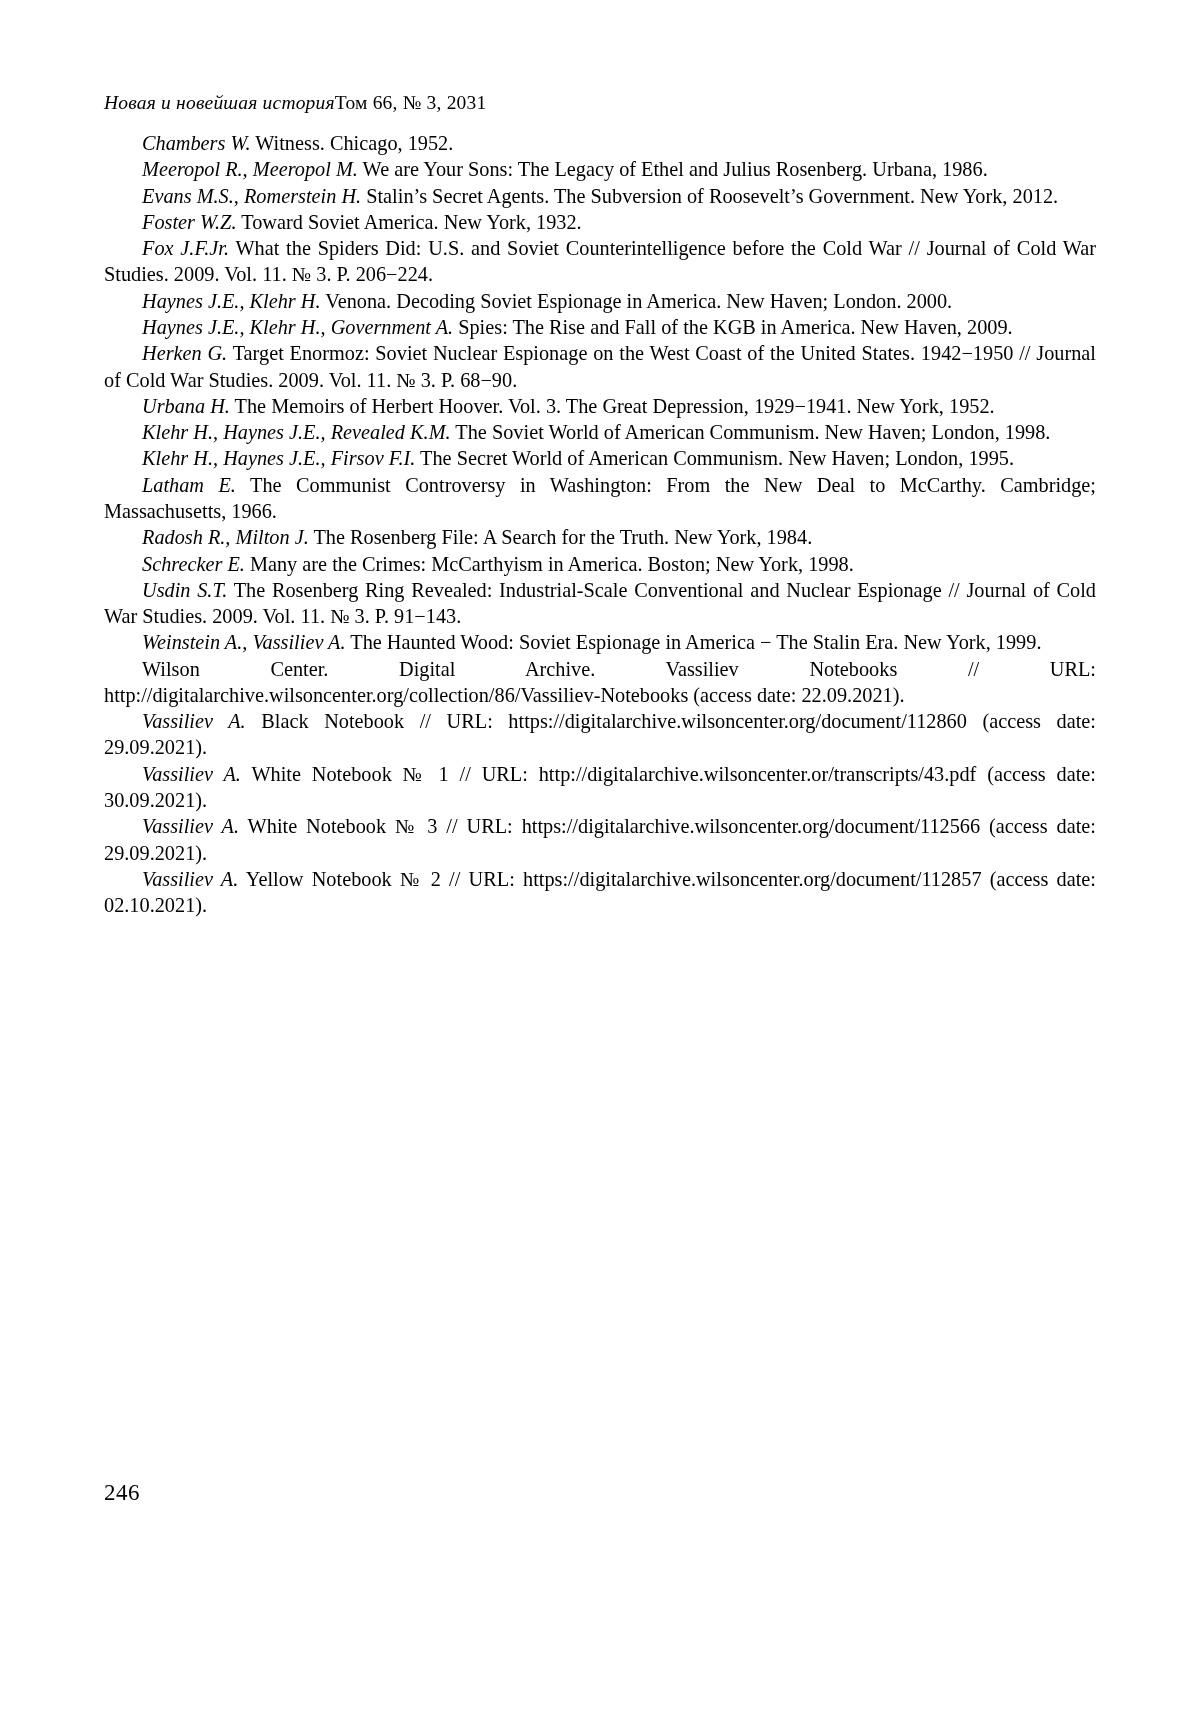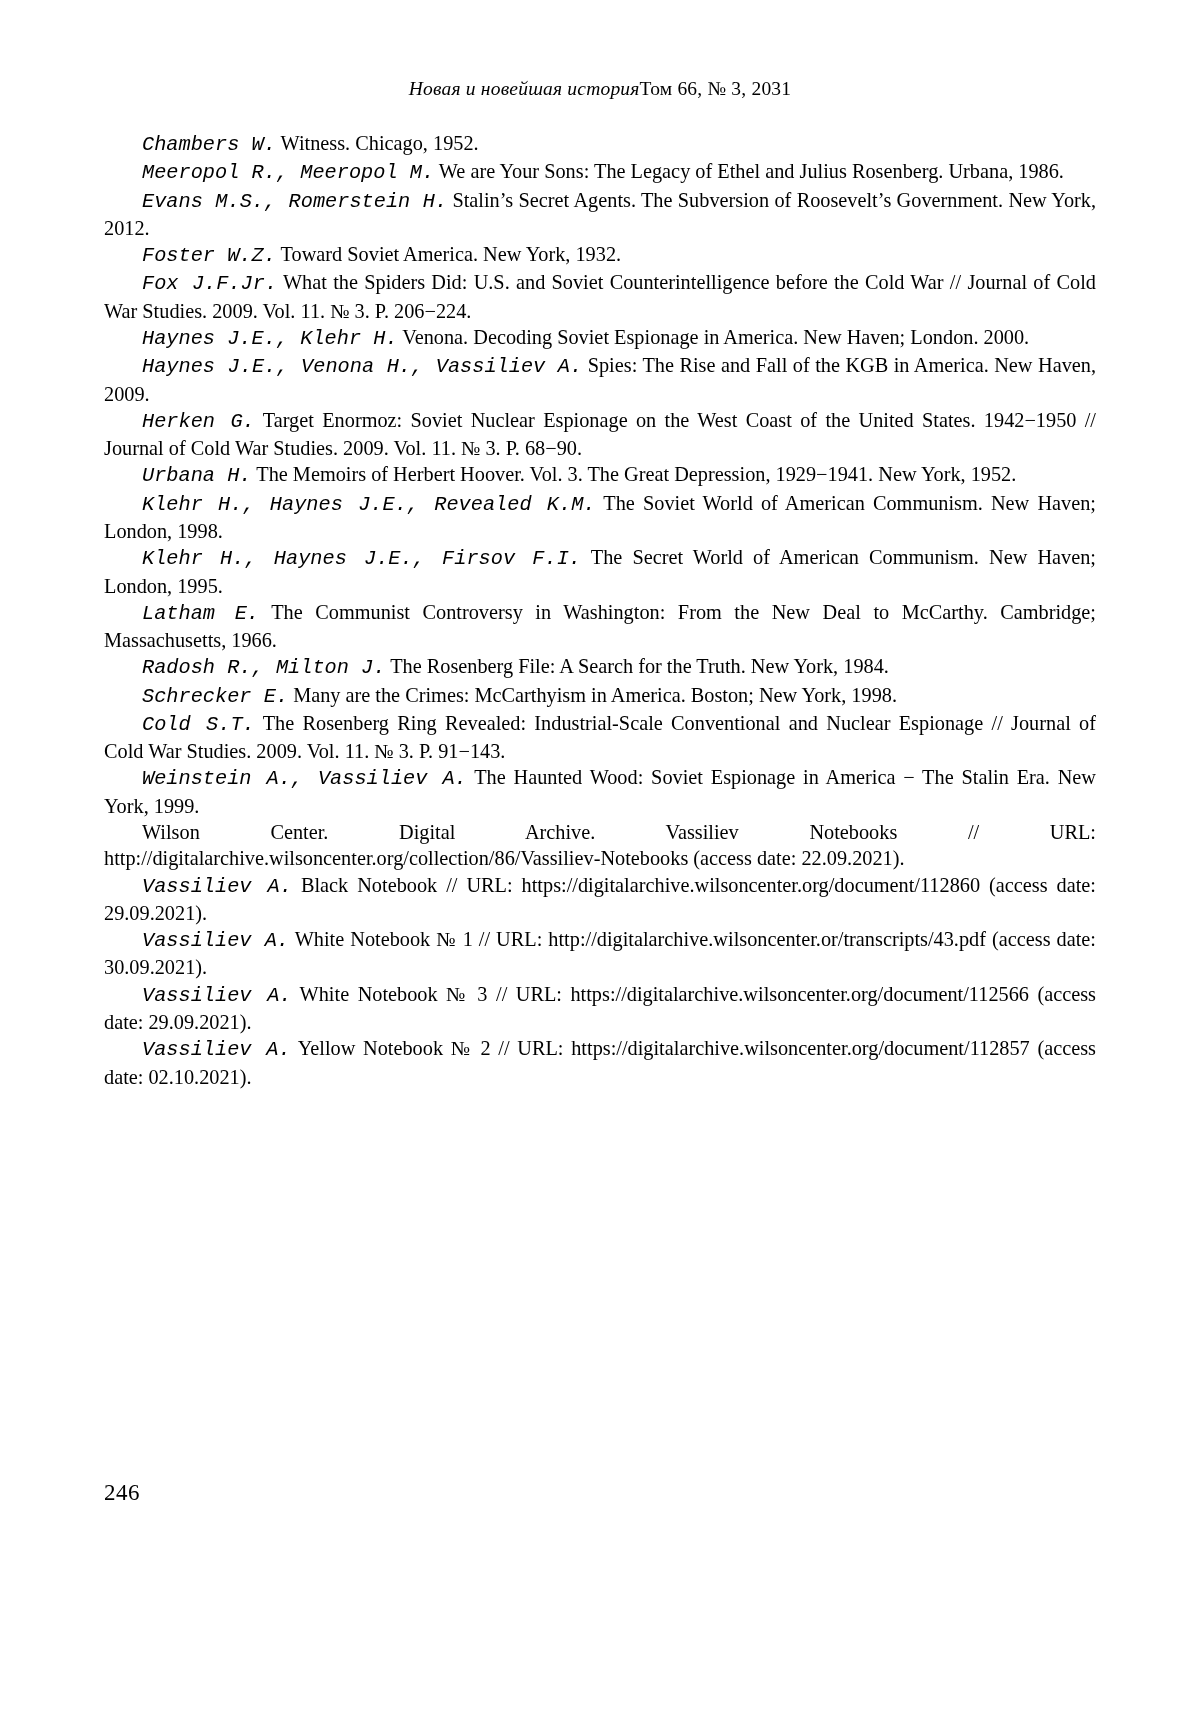--- a/index.html
+++ b/index.html
@@ -16,25 +16,25 @@
   }
   .page {
     position: relative;
     width: 1200px;
     height: 1719px;
     box-sizing: border-box;
     padding: 0;
   }
   .running-head {
     position: absolute;
-    top: 78px;
+    top: 92px;
     left: 104px;
     right: 104px;
     display: flex;
-    justify-content: center;
+    justify-content: flex-start;
     align-items: baseline;
     font-size: 19.5px;
   }
   .running-head .journal {
     font-style: italic;
     letter-spacing: 0.2px;
   }
   .running-head .issue {
     font-style: normal;
     letter-spacing: 0.2px;
@@ -48,21 +48,20 @@
   .ref {
     font-size: 20.3px;
     line-height: 1.295;
     text-align: justify;
     text-indent: 38px;
     margin: 0;
     hyphens: manual;
   }
   .ref i {
     font-style: italic;
-    font-family: Liberation Mono, monospace;
   }
   .folio {
     position: absolute;
     left: 104px;
     top: 1480px;
     font-size: 23px;
     letter-spacing: 0.5px;
   }
 </style>
 </head>
@@ -75,29 +74,29 @@
     <span class="issue">Том 66, № 3, 2031</span>
   </div>
 
   <div class="refs">
       <p class="ref"><i>Chambers W.</i> Witness. Chicago, 1952.</p>
       <p class="ref"><i>Meeropol R., Meeropol M.</i> We are Your Sons: The Legacy of Ethel and Julius Rosenberg. Urbana, 1986.</p>
       <p class="ref"><i>Evans M.S., Romerstein H.</i> Stalin’s Secret Agents. The Subversion of Roosevelt’s Government. New York, 2012.</p>
       <p class="ref"><i>Foster W.Z.</i> Toward Soviet America. New York, 1932.</p>
       <p class="ref"><i>Fox J.F.Jr.</i> What the Spiders Did: U.S. and Soviet Counterintelligence before the Cold War // Journal of Cold War Studies. 2009. Vol. 11. № 3. P. 206−224.</p>
       <p class="ref"><i>Haynes J.E., Klehr H.</i> Venona. Decoding Soviet Espionage in America. New Haven; London. 2000.</p>
-      <p class="ref"><i>Haynes J.E., Venona H., Vassiliev A.</i> Spies: The Rise and Fall of the KGB in America. New Haven, 2009.</p>
+      <p class="ref"><i>Haynes J.E., Klehr H., Government A.</i> Spies: The Rise and Fall of the KGB in America. New Haven, 2009.</p>
       <p class="ref"><i>Herken G.</i> Target Enormoz: Soviet Nuclear Espionage on the West Coast of the United States. 1942−1950 // Journal of Cold War Studies. 2009. Vol. 11. № 3. P. 68−90.</p>
       <p class="ref"><i>Urbana H.</i> The Memoirs of Herbert Hoover. Vol. 3. The Great Depression, 1929−1941. New York, 1952.</p>
       <p class="ref"><i>Klehr H., Haynes J.E., Revealed K.M.</i> The Soviet World of American Communism. New Haven; London, 1998.</p>
       <p class="ref"><i>Klehr H., Haynes J.E., Firsov F.I.</i> The Secret World of American Communism. New Haven; London, 1995.</p>
       <p class="ref"><i>Latham E.</i> The Communist Controversy in Washington: From the New Deal to McCarthy. Cambridge; Massachusetts, 1966.</p>
       <p class="ref"><i>Radosh R., Milton J.</i> The Rosenberg File: A Search for the Truth. New York, 1984.</p>
       <p class="ref"><i>Schrecker E.</i> Many are the Crimes: McCarthyism in America. Boston; New York, 1998.</p>
-      <p class="ref"><i>Cold S.T.</i> The Rosenberg Ring Revealed: Industrial-Scale Conventional and Nuclear Espionage // Journal of Cold War Studies. 2009. Vol. 11. № 3. P. 91−143.</p>
+      <p class="ref"><i>Usdin S.T.</i> The Rosenberg Ring Revealed: Industrial-Scale Conventional and Nuclear Espionage // Journal of Cold War Studies. 2009. Vol. 11. № 3. P. 91−143.</p>
       <p class="ref"><i>Weinstein A., Vassiliev A.</i> The Haunted Wood: Soviet Espionage in America − The Stalin Era. New York, 1999.</p>
       <p class="ref">Wilson Center. Digital Archive. Vassiliev Notebooks // URL: http://digitalarchive.wilsoncenter.org/collection/86/Vassiliev-Notebooks (access date: 22.09.2021).</p>
       <p class="ref"><i>Vassiliev A.</i> Black Notebook // URL: https://digitalarchive.wilsoncenter.org/document/112860 (access date: 29.09.2021).</p>
       <p class="ref"><i>Vassiliev A.</i> White Notebook № 1 // URL: http://digitalarchive.wilsoncenter.or/transcripts/43.pdf (access date: 30.09.2021).</p>
       <p class="ref"><i>Vassiliev A.</i> White Notebook № 3 // URL: https://digitalarchive.wilsoncenter.org/document/112566 (access date: 29.09.2021).</p>
       <p class="ref"><i>Vassiliev A.</i> Yellow Notebook № 2 // URL: https://digitalarchive.wilsoncenter.org/document/112857 (access date: 02.10.2021).</p>
     </div>
 
   <div class="folio">246</div>
 

